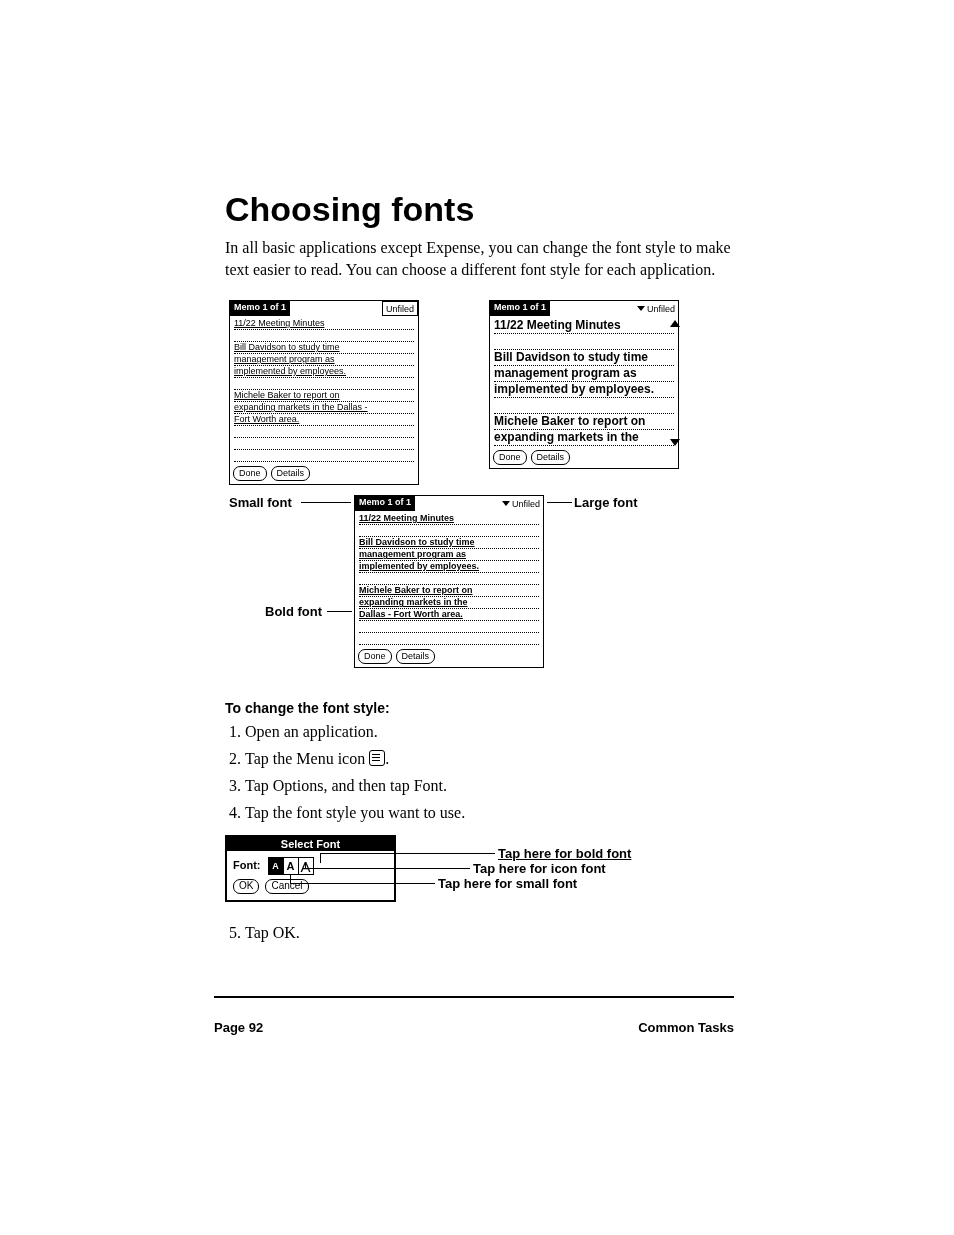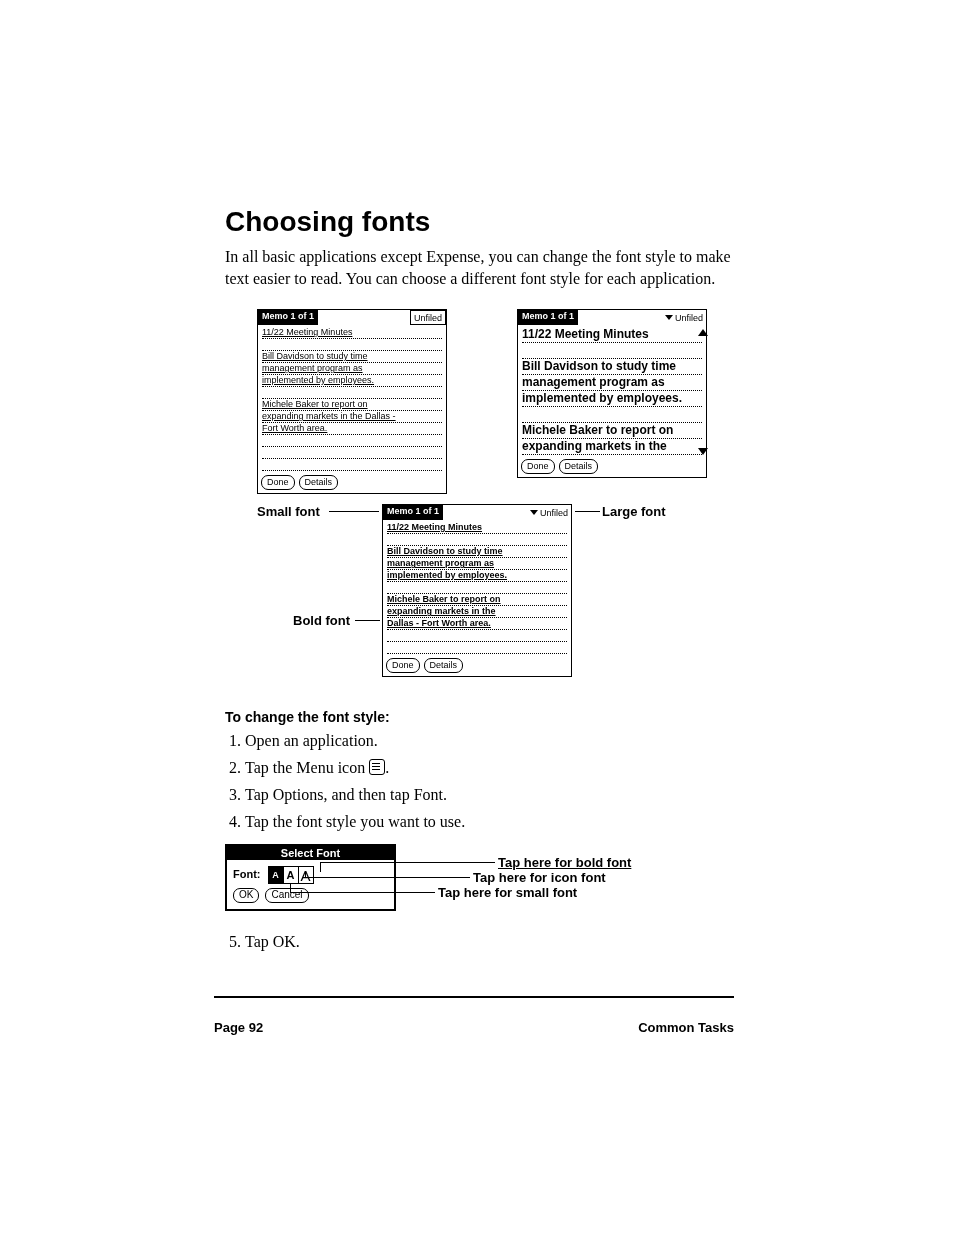--- a/index.html
+++ b/index.html
@@ -12,32 +12,32 @@
     height: 1235px;
     position: relative;
   }
   .page {
     padding: 190px 220px 0 225px;
     box-sizing: border-box;
   }
   h2.title {
     font-family: "Arial Black", Arial, sans-serif;
     font-weight: 900;
-    font-size: 28px;
-    margin: 16px 0 8px 0;
+    font-size: 34px;
+    margin: 0 0 8px 0;
   }
   p.intro {
     font-size: 16px;
     margin: 0 0 20px 0;
     line-height: 1.35;
   }
   .screens-area {
     position: relative;
     height: 390px;
-    margin-left: 32px;
+    margin-left: 4px;
   }
   .device {
     border: 1px solid #000;
     background: #fff;
     box-sizing: border-box;
     padding: 0;
     position: absolute;
   }
   .dev-header {
     display: flex;

